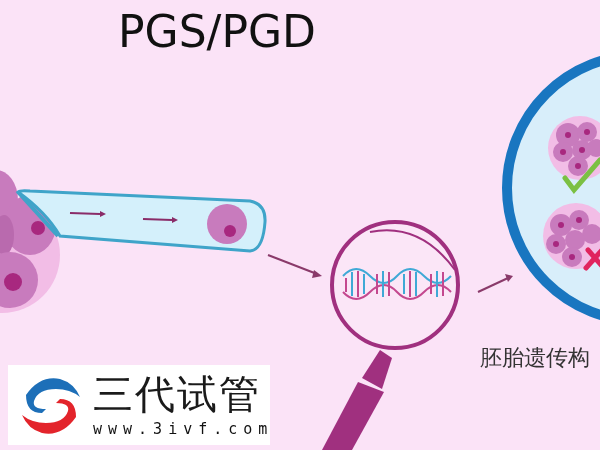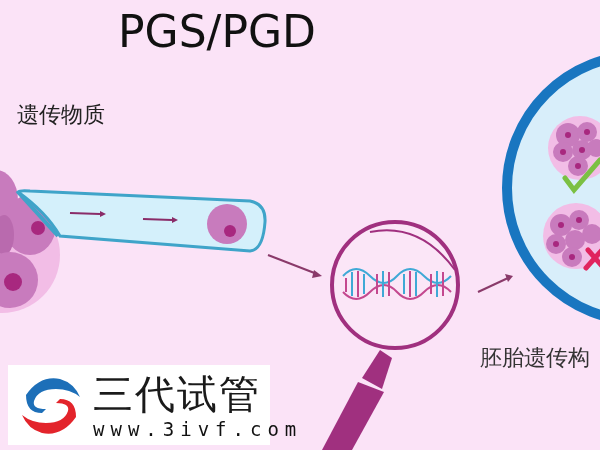--- a/index.html
+++ b/index.html
@@ -4,21 +4,21 @@
 <style>
   html, body { margin:0; padding:0; }
   body { width:600px; height:450px; overflow:hidden; background:#fbe3f7; position:relative; font-family:"DejaVu Sans", sans-serif; }
   .stage { position:absolute; left:0; top:0; width:600px; height:450px; background:#fbe3f7;padding-left:24px; }
   .title { position:absolute; left:118px; top:0px; font-family:"DejaVu Sans", sans-serif; font-size:44px; color:#111; letter-spacing:0px; line-height:64px; }
   .label-left { position:absolute; left:17px; top:100px; font-size:22px; line-height:30px; color:#222; }
   .label-right { position:absolute; left:480px; top:345px; font-size:22px; line-height:30px; color:#333; white-space:nowrap;font-family:Liberation Mono, monospace; }
   svg.art { position:absolute; left:0; top:0; }
   .logo { position:absolute; left:8px; top:365px; width:262px; height:80px; background:#ffffff; }
   .logo-cn { position:absolute; left:85px; top:6px; font-size:40px; line-height:46px; color:#1a1a1a; letter-spacing:2px; font-family:"DejaVu Sans", sans-serif; white-space:nowrap; }
-  .logo-url { position:absolute; left:85px; top:56px; font-size:19px; line-height:16px; color:#111; letter-spacing:6px; font-family:"DejaVu Sans Mono", monospace; white-space:nowrap; }
+  .logo-url { position:absolute; left:85px; top:56px; font-size:15px; line-height:16px; color:#111; letter-spacing:6px; font-family:"DejaVu Sans Mono", monospace; white-space:nowrap; }
   .logo svg { position:absolute; left:8px; top:8px; }
 </style>
 </head>
 <body>
 
 <div class="stage">
 
   <svg class="art" width="600" height="450" viewBox="0 0 600 450">
 
     <g>
@@ -108,21 +108,20 @@
       <g stroke="#e0245e" stroke-width="5" stroke-linecap="round">
         <line x1="588" y1="250" x2="602" y2="266"></line>
         <line x1="602" y1="250" x2="586" y2="268"></line>
       </g>
     </g>
   </svg>
 
   <div class="title">PGS/PGD</div>
 
   <div class="label-left">
-    <div>遗传物质</div>
   </div>
 
   <div class="label-right">胚胎遗传构</div>
 
   <div class="logo">
     <svg width="70" height="66" viewBox="0 0 70 66">
       <path d="M35 2 Q50 2 62 16 Q70 28 62 42 Q50 60 35 64 Q20 62 8 48 Q0 34 8 20 Q20 4 35 2 Z" fill="#fff"></path>
       <path d="M10 22 Q24 2 44 6 Q58 10 64 24 Q54 16 40 16 Q22 16 18 28 Q16 36 30 36 L26 40 Q10 40 10 22 Z" fill="#1d6fb8"></path>
       <path d="M60 44 Q46 64 26 60 Q12 56 6 42 Q16 50 30 50 Q48 50 52 38 Q54 30 40 30 L44 26 Q60 26 60 44 Z" fill="#e3242b"></path>
     </svg>

